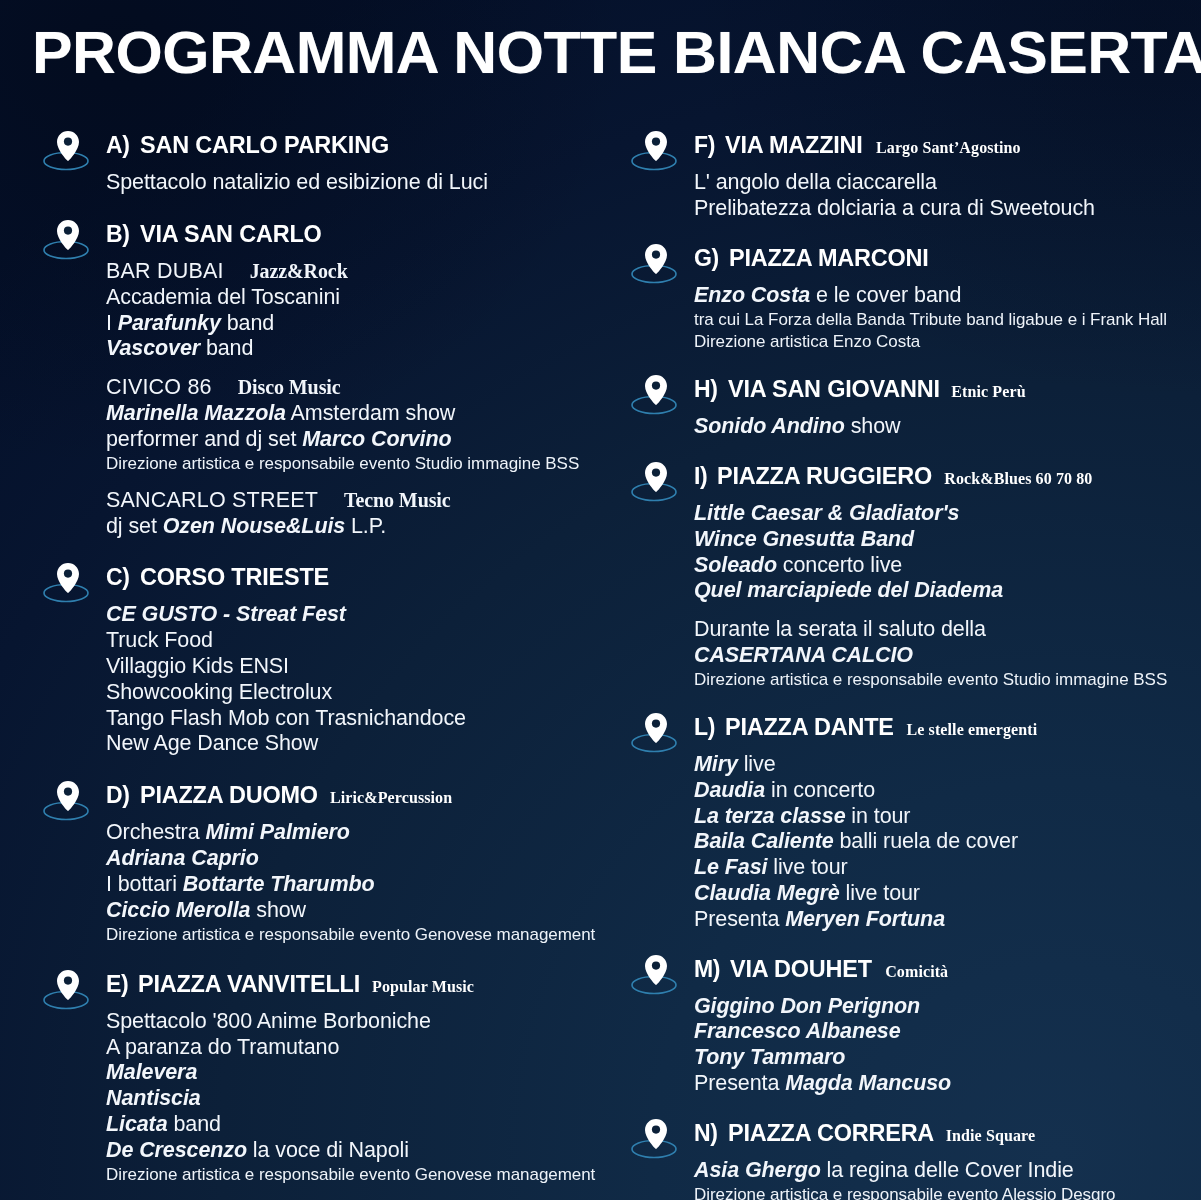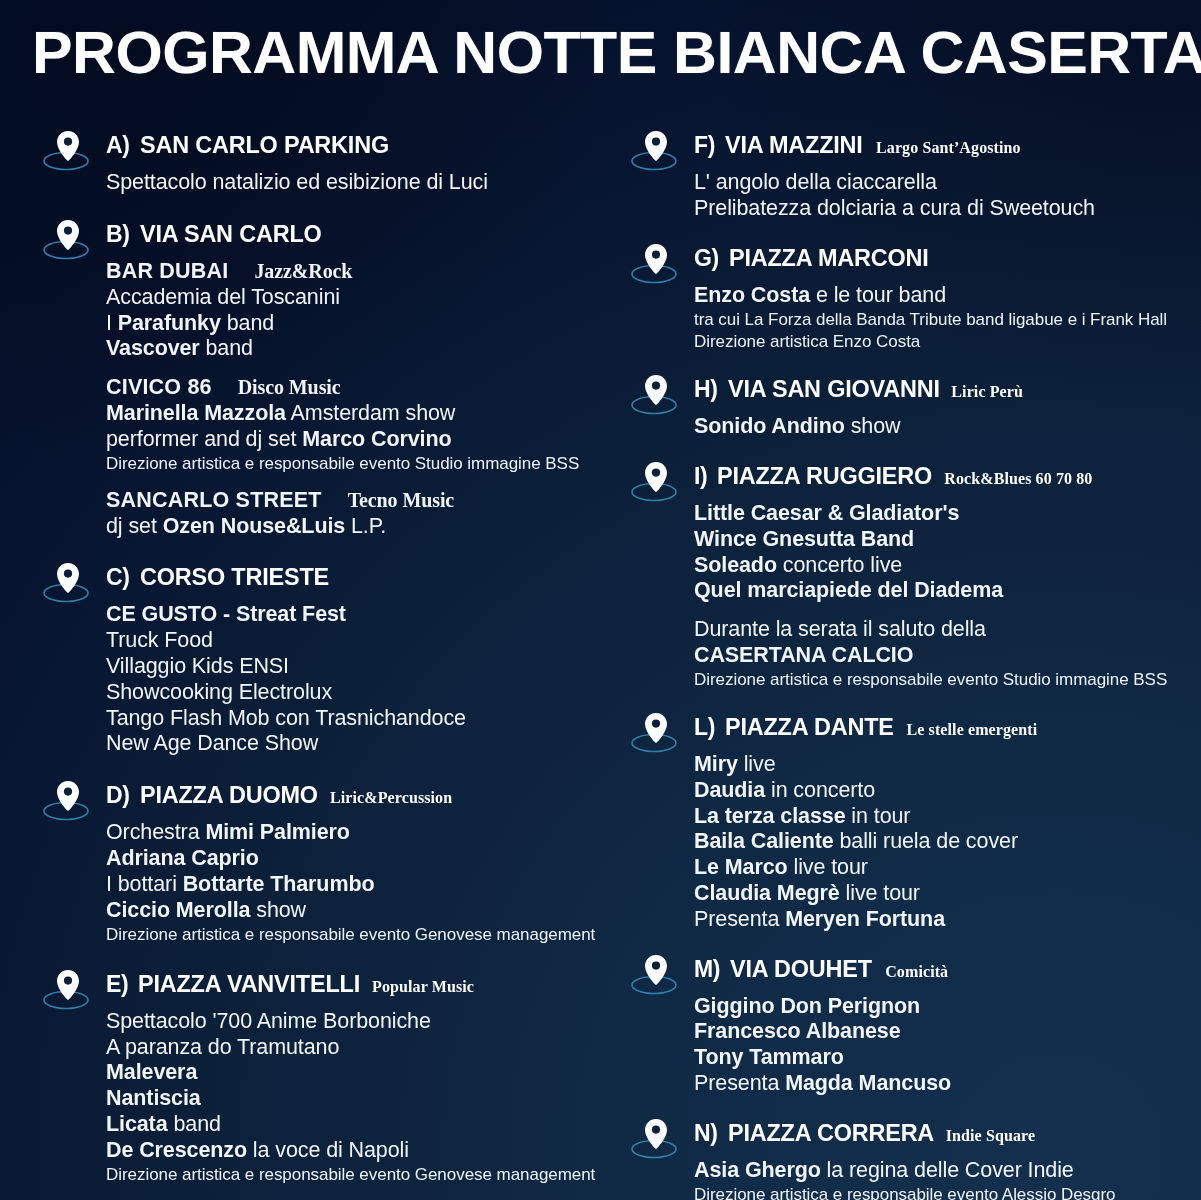--- a/index.html
+++ b/index.html
@@ -102,30 +102,31 @@
   }
   .line.gap-top { margin-top:13px; }
   .line.small {
     font-size:17px;
     line-height:1.30;
     letter-spacing:-0.05px;
     color:#eef3f9;
   }
   .line b {
     font-weight:bold;
+    font-style:italic;
   }
   .line .ser {
     font-family:"Liberation Serif", serif;
     font-weight:bold;
     font-style:normal;
     font-size:20px;
     margin-left:26px;
   }
   .line .lbl {
-    font-weight:bold;
+    font-weight:normal;
     font-style:normal;
     letter-spacing:0.2px;
     margin-top:41px;
   }
 </style>
 </head>
 <body>
 
 <div id="poster">
   <div class="content">
@@ -204,21 +205,21 @@
           <span class="pin"><svg viewBox="0 0 60 44" width="60" height="44" aria-hidden="true">
               <ellipse cx="28" cy="32" rx="22" ry="8.5" fill="none" stroke="#2f7fae" stroke-width="1.6"></ellipse>
               <path d="M30 2c-6.1 0-11 4.9-11 11 0 7.9 9.3 17.6 10.3 18.6.4.4 1 .4 1.4 0C31.7 30.6 41 20.9 41 13c0-6.1-4.9-11-11-11z" fill="#ffffff"></path>
               <circle cx="30" cy="12.6" r="4.1" fill="#0b2038"></circle>
             </svg></span>
           <div class="sec-head">
             <span class="sec-letter">E)</span>
             <span class="sec-name">PIAZZA VANVITELLI</span>
             <span class="sec-genre">Popular Music</span>
           </div>
-          <div class="line gap-top"><span>Spettacolo '700 Anime Borboniche</span></div>
+          <div class="line gap-top"><span>Spettacolo '800 Anime Borboniche</span></div>
           <div class="line"><span>A paranza do Tramutano</span></div>
           <div class="line"><b>Malevera</b></div>
           <div class="line"><b>Nantiscia</b></div>
           <div class="line"><b>Licata</b><span> band</span></div>
           <div class="line"><b>De Crescenzo</b><span> la voce di Napoli</span></div>
           <div class="line small"><span>Direzione artistica e responsabile evento Genovese management</span></div>
         </div>
       </div>
     <div class="col col-right" id="colRight">
         <div class="section">
@@ -238,34 +239,34 @@
         <div class="section">
           <span class="pin"><svg viewBox="0 0 60 44" width="60" height="44" aria-hidden="true">
               <ellipse cx="28" cy="32" rx="22" ry="8.5" fill="none" stroke="#2f7fae" stroke-width="1.6"></ellipse>
               <path d="M30 2c-6.1 0-11 4.9-11 11 0 7.9 9.3 17.6 10.3 18.6.4.4 1 .4 1.4 0C31.7 30.6 41 20.9 41 13c0-6.1-4.9-11-11-11z" fill="#ffffff"></path>
               <circle cx="30" cy="12.6" r="4.1" fill="#0b2038"></circle>
             </svg></span>
           <div class="sec-head">
             <span class="sec-letter">G)</span>
             <span class="sec-name">PIAZZA MARCONI</span>
           </div>
-          <div class="line gap-top"><b>Enzo Costa</b><span> e le tour band</span></div>
+          <div class="line gap-top"><b>Enzo Costa</b><span> e le cover band</span></div>
           <div class="line small"><span>tra cui La Forza della Banda Tribute band ligabue e i Frank Hall</span></div>
           <div class="line small"><span>Direzione artistica Enzo Costa</span></div>
         </div>
         <div class="section">
           <span class="pin"><svg viewBox="0 0 60 44" width="60" height="44" aria-hidden="true">
               <ellipse cx="28" cy="32" rx="22" ry="8.5" fill="none" stroke="#2f7fae" stroke-width="1.6"></ellipse>
               <path d="M30 2c-6.1 0-11 4.9-11 11 0 7.9 9.3 17.6 10.3 18.6.4.4 1 .4 1.4 0C31.7 30.6 41 20.9 41 13c0-6.1-4.9-11-11-11z" fill="#ffffff"></path>
               <circle cx="30" cy="12.6" r="4.1" fill="#0b2038"></circle>
             </svg></span>
           <div class="sec-head">
             <span class="sec-letter">H)</span>
             <span class="sec-name">VIA SAN GIOVANNI</span>
-            <span class="sec-genre">Liric Perù</span>
+            <span class="sec-genre">Etnic Perù</span>
           </div>
           <div class="line gap-top"><b>Sonido Andino</b><span> show</span></div>
         </div>
         <div class="section">
           <span class="pin"><svg viewBox="0 0 60 44" width="60" height="44" aria-hidden="true">
               <ellipse cx="28" cy="32" rx="22" ry="8.5" fill="none" stroke="#2f7fae" stroke-width="1.6"></ellipse>
               <path d="M30 2c-6.1 0-11 4.9-11 11 0 7.9 9.3 17.6 10.3 18.6.4.4 1 .4 1.4 0C31.7 30.6 41 20.9 41 13c0-6.1-4.9-11-11-11z" fill="#ffffff"></path>
               <circle cx="30" cy="12.6" r="4.1" fill="#0b2038"></circle>
             </svg></span>
           <div class="sec-head">
@@ -289,21 +290,21 @@
             </svg></span>
           <div class="sec-head">
             <span class="sec-letter">L)</span>
             <span class="sec-name">PIAZZA DANTE</span>
             <span class="sec-genre">Le stelle emergenti</span>
           </div>
           <div class="line gap-top"><b>Miry</b><span> live</span></div>
           <div class="line"><b>Daudia</b><span> in concerto</span></div>
           <div class="line"><b>La terza classe</b><span> in tour</span></div>
           <div class="line"><b>Baila Caliente</b><span> balli ruela de cover</span></div>
-          <div class="line"><b>Le Marco</b><span> live tour</span></div>
+          <div class="line"><b>Le Fasi</b><span> live tour</span></div>
           <div class="line"><b>Claudia Megrè</b><span> live tour</span></div>
           <div class="line"><span>Presenta </span><b>Meryen Fortuna</b></div>
         </div>
         <div class="section">
           <span class="pin"><svg viewBox="0 0 60 44" width="60" height="44" aria-hidden="true">
               <ellipse cx="28" cy="32" rx="22" ry="8.5" fill="none" stroke="#2f7fae" stroke-width="1.6"></ellipse>
               <path d="M30 2c-6.1 0-11 4.9-11 11 0 7.9 9.3 17.6 10.3 18.6.4.4 1 .4 1.4 0C31.7 30.6 41 20.9 41 13c0-6.1-4.9-11-11-11z" fill="#ffffff"></path>
               <circle cx="30" cy="12.6" r="4.1" fill="#0b2038"></circle>
             </svg></span>
           <div class="sec-head">

